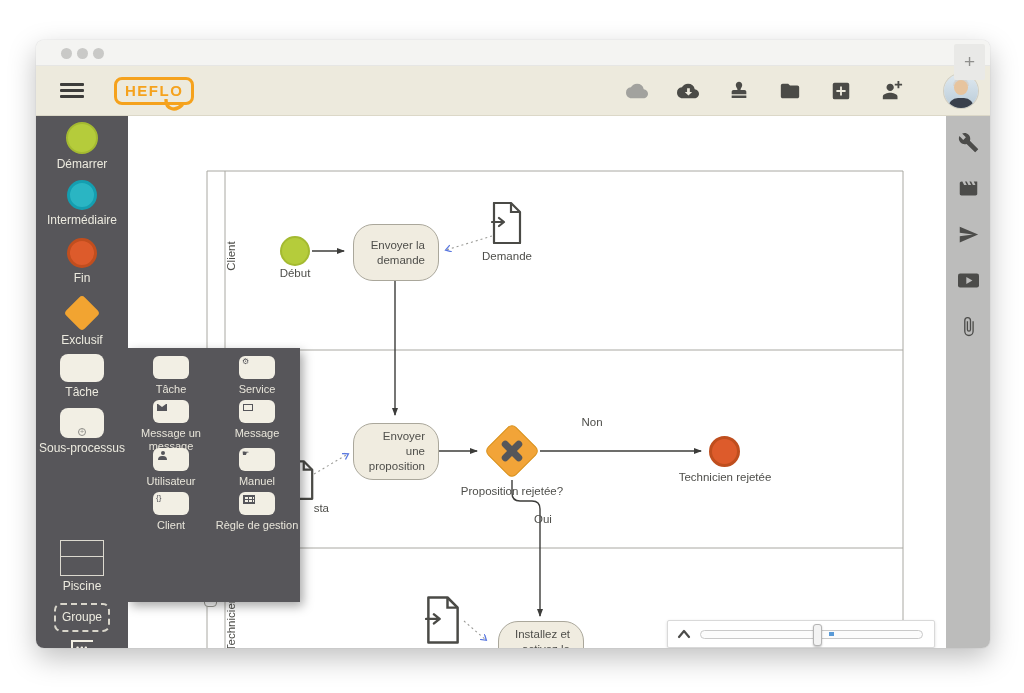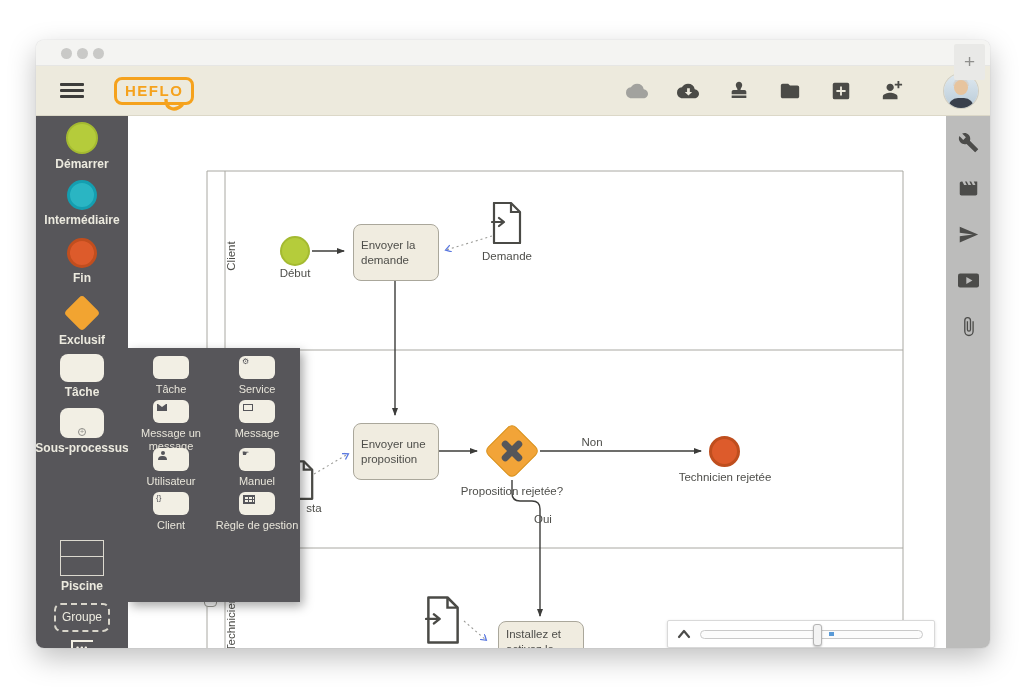--- a/index.html
+++ b/index.html
@@ -39,21 +39,21 @@
   .palette { width:92px; background:#57565a; position:relative; flex:none; overflow:hidden; z-index:20; }
   .canvas { flex:1; background:#fff; position:relative; overflow:hidden; }
   .rightbar { width:44px; background:#bcbcbb; flex:none; display:flex; flex-direction:column; align-items:center;
               padding-top:16px; gap:25px; z-index:20; }
   .rightbar .rbtn { width:21px; height:21px; color:#4c4c4a; }
   .rightbar svg { width:21px; height:21px; }
 
   
   .p-item { position:absolute; left:0; width:100%; display:flex; flex-direction:column; align-items:center;
             color:#eceadf; font-size:12px; line-height:1.15; text-align:center; }
-  .p-item .lbl { margin-top:4px; white-space:nowrap;font-weight:bold; }
+  .p-item .lbl { margin-top:4px; white-space:nowrap; }
   .shape-circle { width:32px; height:32px; border-radius:50%; }
   .c-start { background:#b5cc3b; border:2px solid #a4ba31; }
   .c-inter { width:30px; height:30px; background:#2ab5c3; border:3px solid #149eb0; }
   .c-end   { width:30px; height:30px; background:#dd5b2b; border:3px solid #c14e1e; }
   .diamond { width:26px; height:26px; background:#f2a431; border-radius:4px; transform:rotate(45deg); margin:4px; }
   .p-rect { width:44px; height:28px; background:#f2efe4; border-radius:8px; position:relative; }
   .p-rect .sub-marker { position:absolute; left:50%; bottom:2px; transform:translateX(-50%); width:8px; height:8px;
              border:1px solid #8e8d88; border-radius:50%; font-size:7px; color:#8e8d88; line-height:6px; }
   .p-pool { width:44px; height:36px; border:1.5px solid #dcd9cf; position:relative; }
   .p-pool::after { content:''; position:absolute; left:0; right:0; top:45%; border-top:1.5px solid #dcd9cf; }
@@ -77,22 +77,22 @@
   .g-user { position:absolute; left:5px; top:3px; width:9px; height:9px; }
   .g-user::before { content:''; position:absolute; left:2.5px; top:0; width:4px; height:4px; border-radius:50%; background:#55555a; }
   .g-user::after { content:''; position:absolute; left:0; bottom:0; width:9px; height:4px; border-radius:4px 4px 0 0; background:#55555a; }
   .g-table { position:absolute; left:4px; top:3px; width:12px; height:9px; border:1.2px solid #55555a;
             background-image:linear-gradient(to bottom,#55555a 1px,transparent 1px),linear-gradient(to right,#55555a 1px,transparent 1px);
             background-size:100% 3px,4px 100%; }
 
   
   .wires { position:absolute; left:0; top:0; z-index:1; }
   .node { position:absolute; z-index:2; }
-  .task { background:#f0ece0; border:1px solid #aaa79b; border-radius:8px; color:#4e4e4a; font-size:11.5px;
-          display:flex; align-items:center; justify-content:center; text-align:left; padding:7px; line-height:1.3; }
+  .task { background:#f0ece0; border:1px solid #aaa79b; border-radius:20px; color:#4e4e4a; font-size:11.5px;
+          display:flex; align-items:center; justify-content:center; text-align:right; padding:13px; line-height:1.3; }
   .dlabel { position:absolute; z-index:2; color:#4e4e4a; font-size:11.5px; text-align:center; white-space:nowrap; }
   .ev { border-radius:50%; }
   .ev-start { width:30px; height:30px; background:#b5cc3b; border:2px solid #a4ba31; }
   .ev-end { width:31px; height:31px; background:#dd5b2b; border:3px solid #bf4e1e; }
   .gw { width:40px; height:40px; background:#f2a438; border:1px solid #d8921d; border-radius:6px; transform:rotate(45deg); }
   .gw i { position:absolute; left:50%; top:50%; width:26px; height:7px; border-radius:3.5px; background:#55565a; }
   .gw i.b1 { transform:translate(-50%,-50%) rotate(0deg); }
   .gw i.b2 { transform:translate(-50%,-50%) rotate(90deg); }
   .lane-label { position:absolute; z-index:2; width:80px; height:14px; color:#4e4e4a; font-size:11.5px; text-align:center;
                 transform:rotate(-90deg); white-space:nowrap; }
@@ -273,29 +273,29 @@
       <div class="node task" style="left:225px;top:307px;width:86px;height:57px">
         <span>Envoyer une proposition</span>
       </div>
 
       <div class="node" style="left:157px;top:344px;z-index:1">
         <svg width="30" height="40" viewBox="0 0 32 42">
           <path d="M3 1 h17 l9 9 v31 h-26 z" fill="#fff" stroke="#4a4a46" stroke-width="2.4" stroke-linejoin="round"></path>
           <path d="M20 1 v9 h9" fill="none" stroke="#4a4a46" stroke-width="2.4"></path>
         </svg>
       </div>
-      <div class="dlabel" style="left:171px;top:386px;width:30px;text-align:center;z-index:1">sta</div>
+      <div class="dlabel" style="left:171px;top:386px;width:30px;text-align:right;z-index:1">sta</div>
 
       <div class="node gw" style="left:364px;top:315px">
         <i class="b1"></i>
           <i class="b2"></i>
       </div>
       <div class="dlabel" style="left:294px;top:369px;width:180px">Proposition rejetée?</div>
 
-      <div class="dlabel" style="left:434px;top:320px;width:60px">Non</div>
+      <div class="dlabel" style="left:434px;top:300px;width:60px">Non</div>
       <div class="dlabel" style="left:406px;top:397px;width:44px;text-align:left">Oui</div>
 
       <div class="node ev ev-end" style="left:581px;top:320px"></div>
       <div class="dlabel" style="left:527px;top:355px;width:140px">Technicien rejetée</div>
 
       <div class="node task" style="left:370px;top:505px;width:86px;height:57px">
         <span>Installez et activez le service</span>
       </div>
 
       <div class="node" style="left:297px;top:480px">

